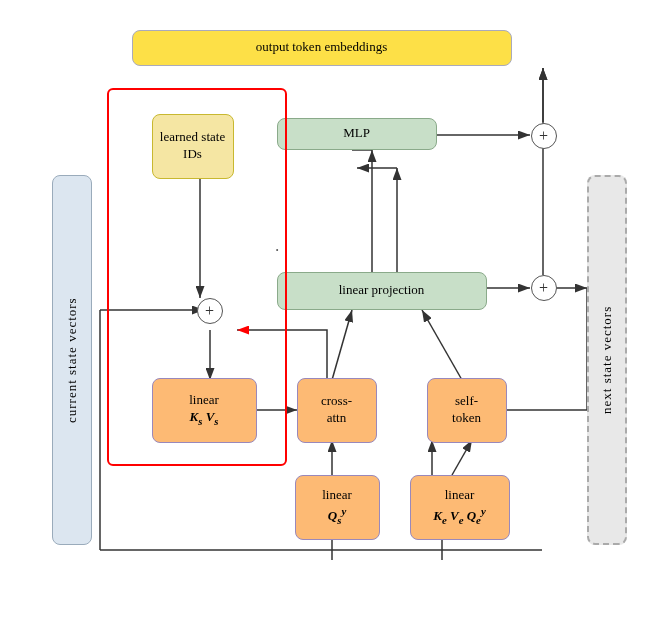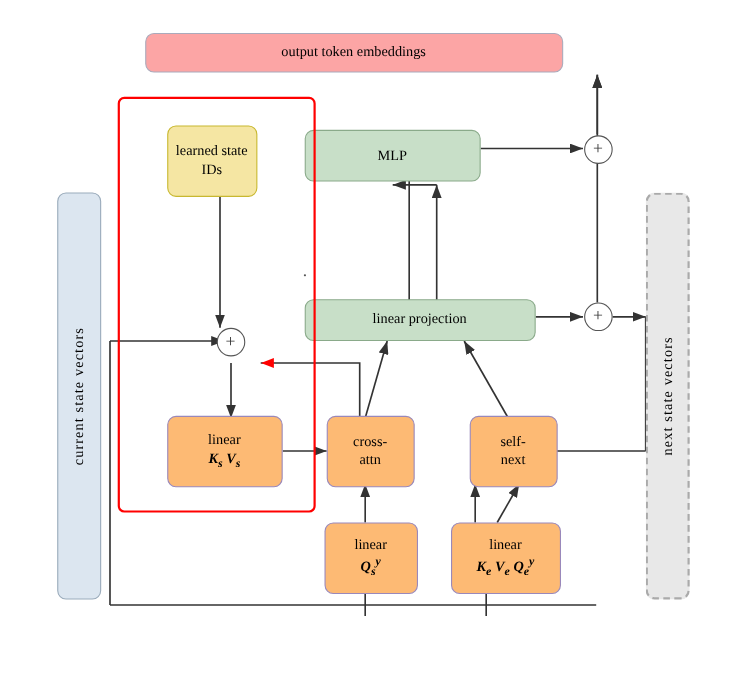--- a/index.html
+++ b/index.html
@@ -22,21 +22,21 @@
       position: absolute;
       border-radius: 8px;
       display: flex;
       align-items: center;
       justify-content: center;
       text-align: center;
       font-size: 13px;
       line-height: 1.3;
     }
     .box-gray-light {
-      background: #fca5a5;
+      background: #fde047;
       border: 1px solid #aab;
     }
     .box-green-light {
       background: #c8dfc8;
       border: 1px solid #8aaa8a;
     }
     .box-purple-light {
       background: #fdba74;
       border: 1px solid #9988bb;
     }
@@ -163,21 +163,21 @@
     <line x1="545" y1="390" x2="545" y2="268"></line>
 
     <path d="M285,360 L285,310 L195,310" stroke="red" stroke-width="2" fill="none" marker-end="url(#arrowhead-red)"></path>
 
   </svg>
 
   <div class="box box-gray-light" style="left:90px; top:10px; width:380px; height:36px;">
     <span>output token embeddings</span>
   </div>
 
-  <div class="box box-green-light" style="left:235px; top:98px; width:160px; height:47px;">
+  <div class="box box-green-light" style="left:235px; top:98px; width:160px; height:32px;">
     <span>MLP</span>
   </div>
 
   <div class="circle" style="left:489px; top:103px;">
     <span>+</span>
   </div>
 
   <div class="box box-green-light" style="left:235px; top:252px; width:210px; height:38px;">
     <span>linear projection</span>
   </div>
@@ -198,21 +198,21 @@
     <span>linear<br><span class="italic-bold">K<sub>s</sub> V<sub>s</sub></span></span>
   </div>
 
   <div class="box box-purple-light" style="left:255px; top:358px; width:80px; height:65px;">
     <span style="white-space:pre-line;">cross-
 attn</span>
   </div>
 
   <div class="box box-purple-light" style="left:385px; top:358px; width:80px; height:65px;">
     <span style="white-space:pre-line;">self-
-next</span>
+token</span>
   </div>
 
   <div class="box box-purple-light" style="left:253px; top:455px; width:85px; height:65px;">
     <span>linear<br><span class="italic-bold">Q<sub>s</sub><sup>y</sup></span></span>
   </div>
 
   <div class="box box-purple-light" style="left:368px; top:455px; width:100px; height:65px;">
     <span>linear<br><span class="italic-bold">K<sub>e</sub> V<sub>e</sub> Q<sub>e</sub><sup>y</sup></span></span>
   </div>
 

